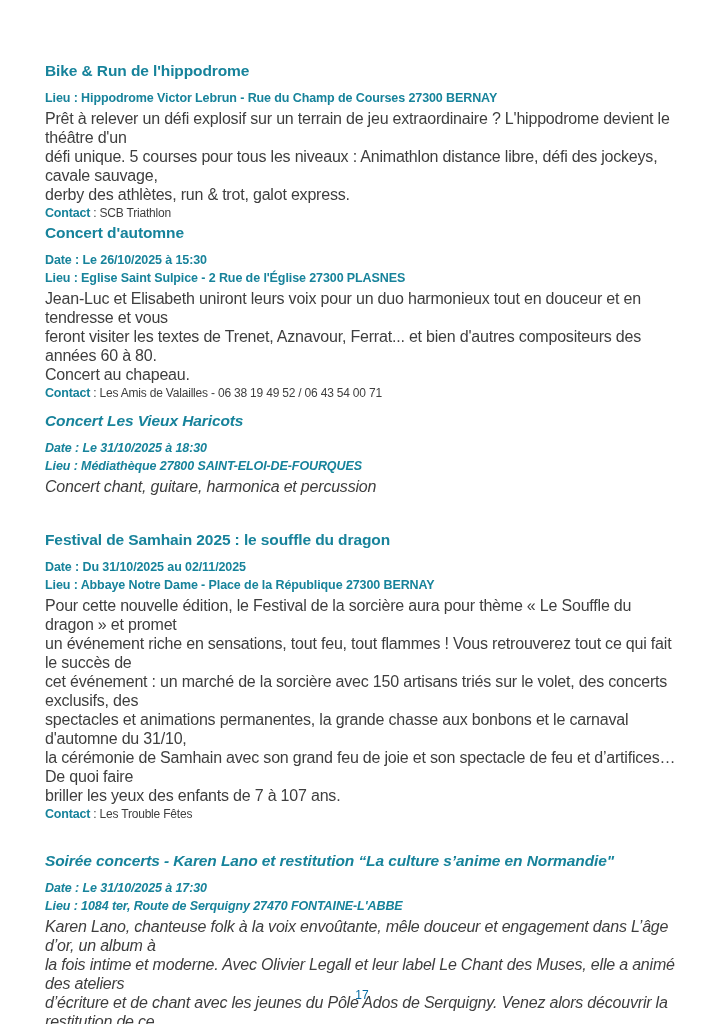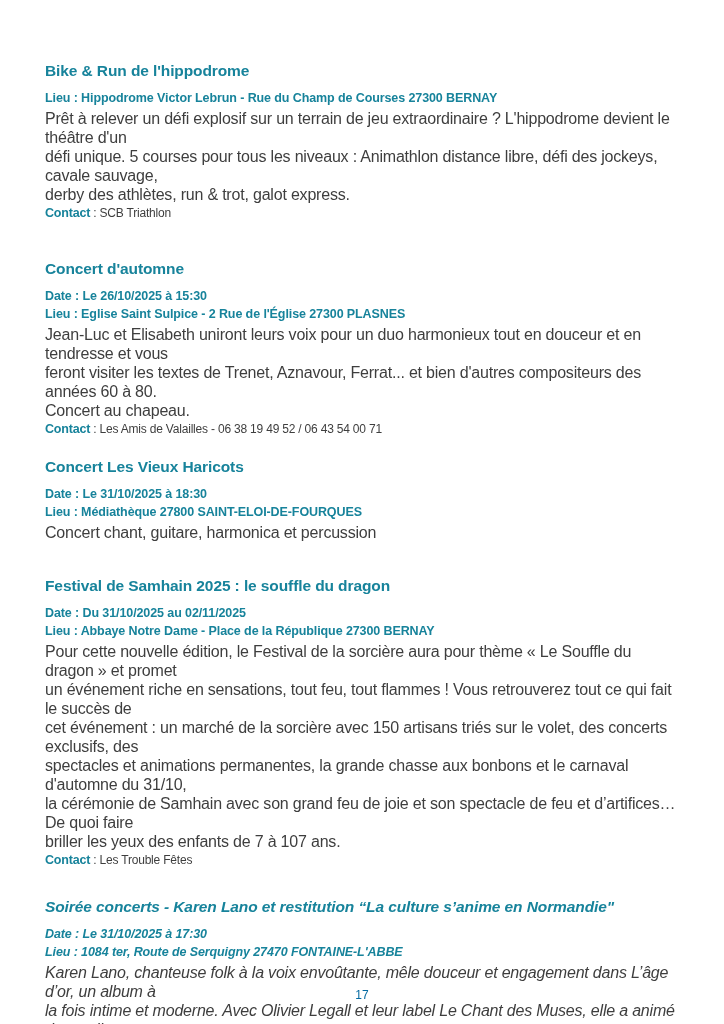--- a/index.html
+++ b/index.html
@@ -8,22 +8,22 @@
     height: 1024px;
     background: #ffffff;
     overflow: hidden;
     position: relative;
     font-family: "Liberation Sans", sans-serif;
   }
   .page-content {
     padding: 61px 44px 0 45px;
   }
   .event { margin: 0; }
-  .event.e2 { margin-top: 36px; }
-  .event.e3 { margin-top: 18px; }
+  .event.e2 { }
+  .event.e3 { margin-top: 8px; font-style: italic; }
   .event.e4 { margin-top: 34px; }
   .event.e5 { margin-top: 27px; font-style: italic; }
   .event-title {
     font-size: 15.5px;
     font-weight: bold;
     color: #17839B;
     line-height: 20px;
     margin: 0 0 8px 0;
     white-space: nowrap;
     letter-spacing: -0.1px;

